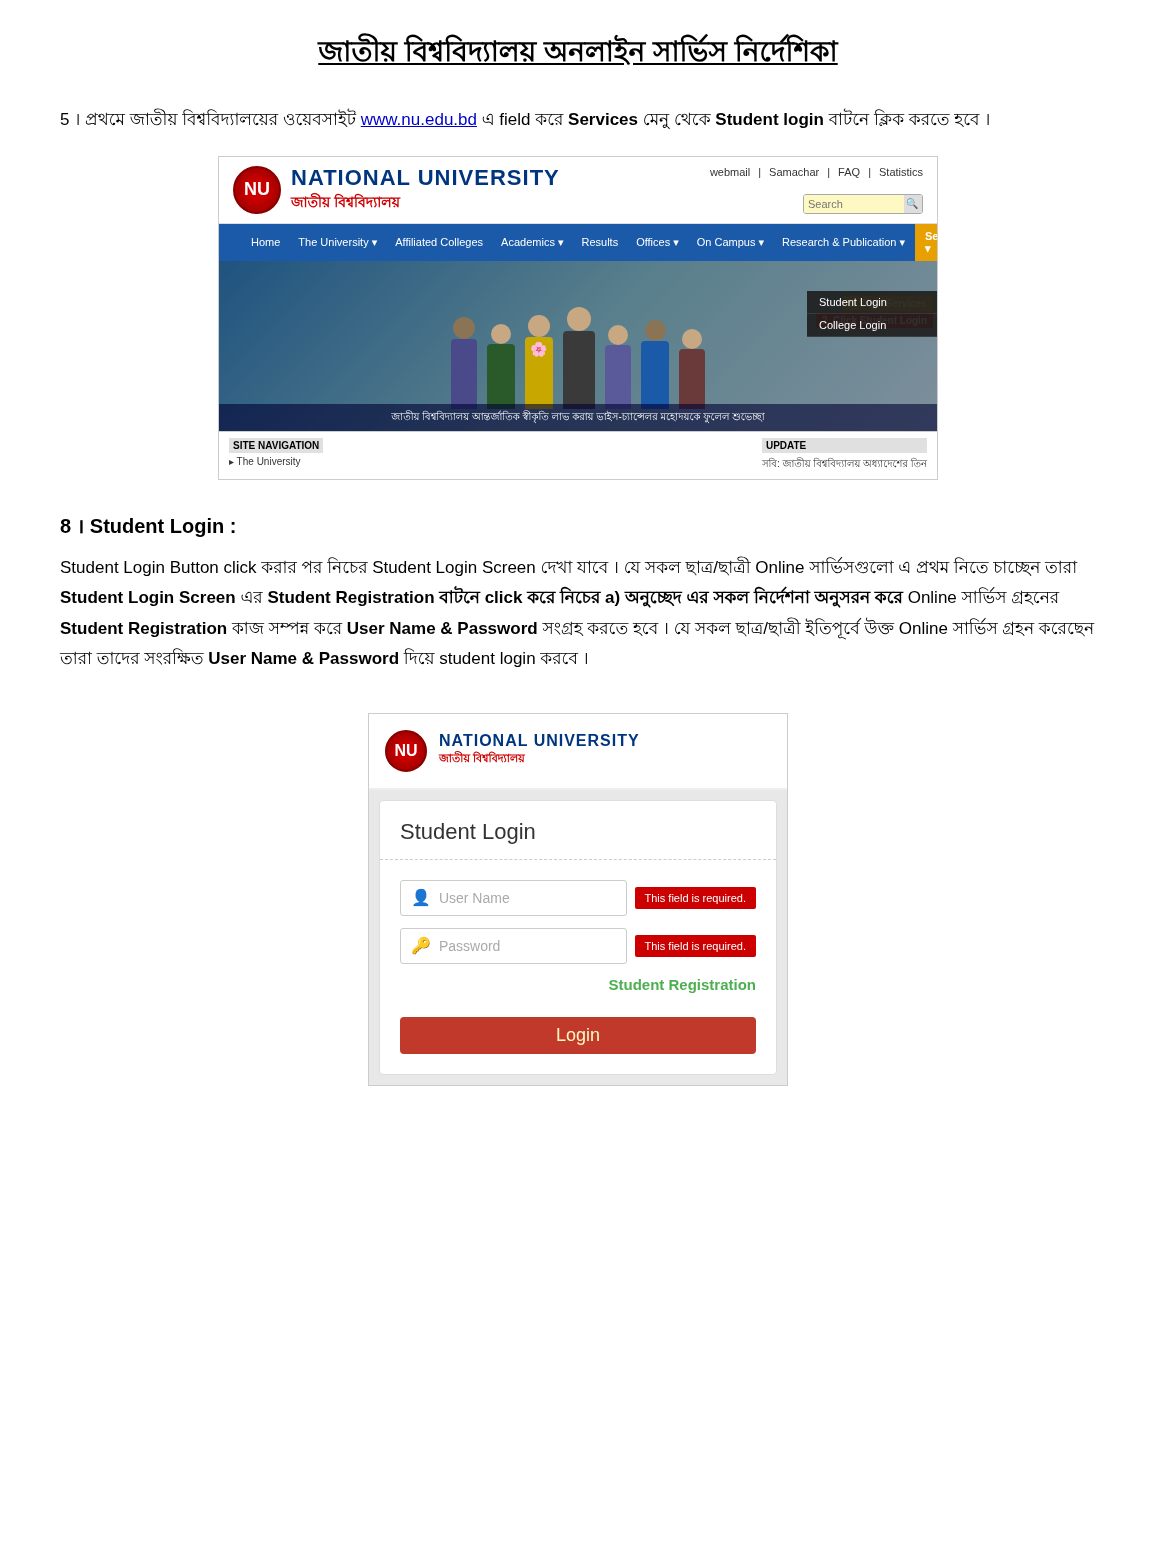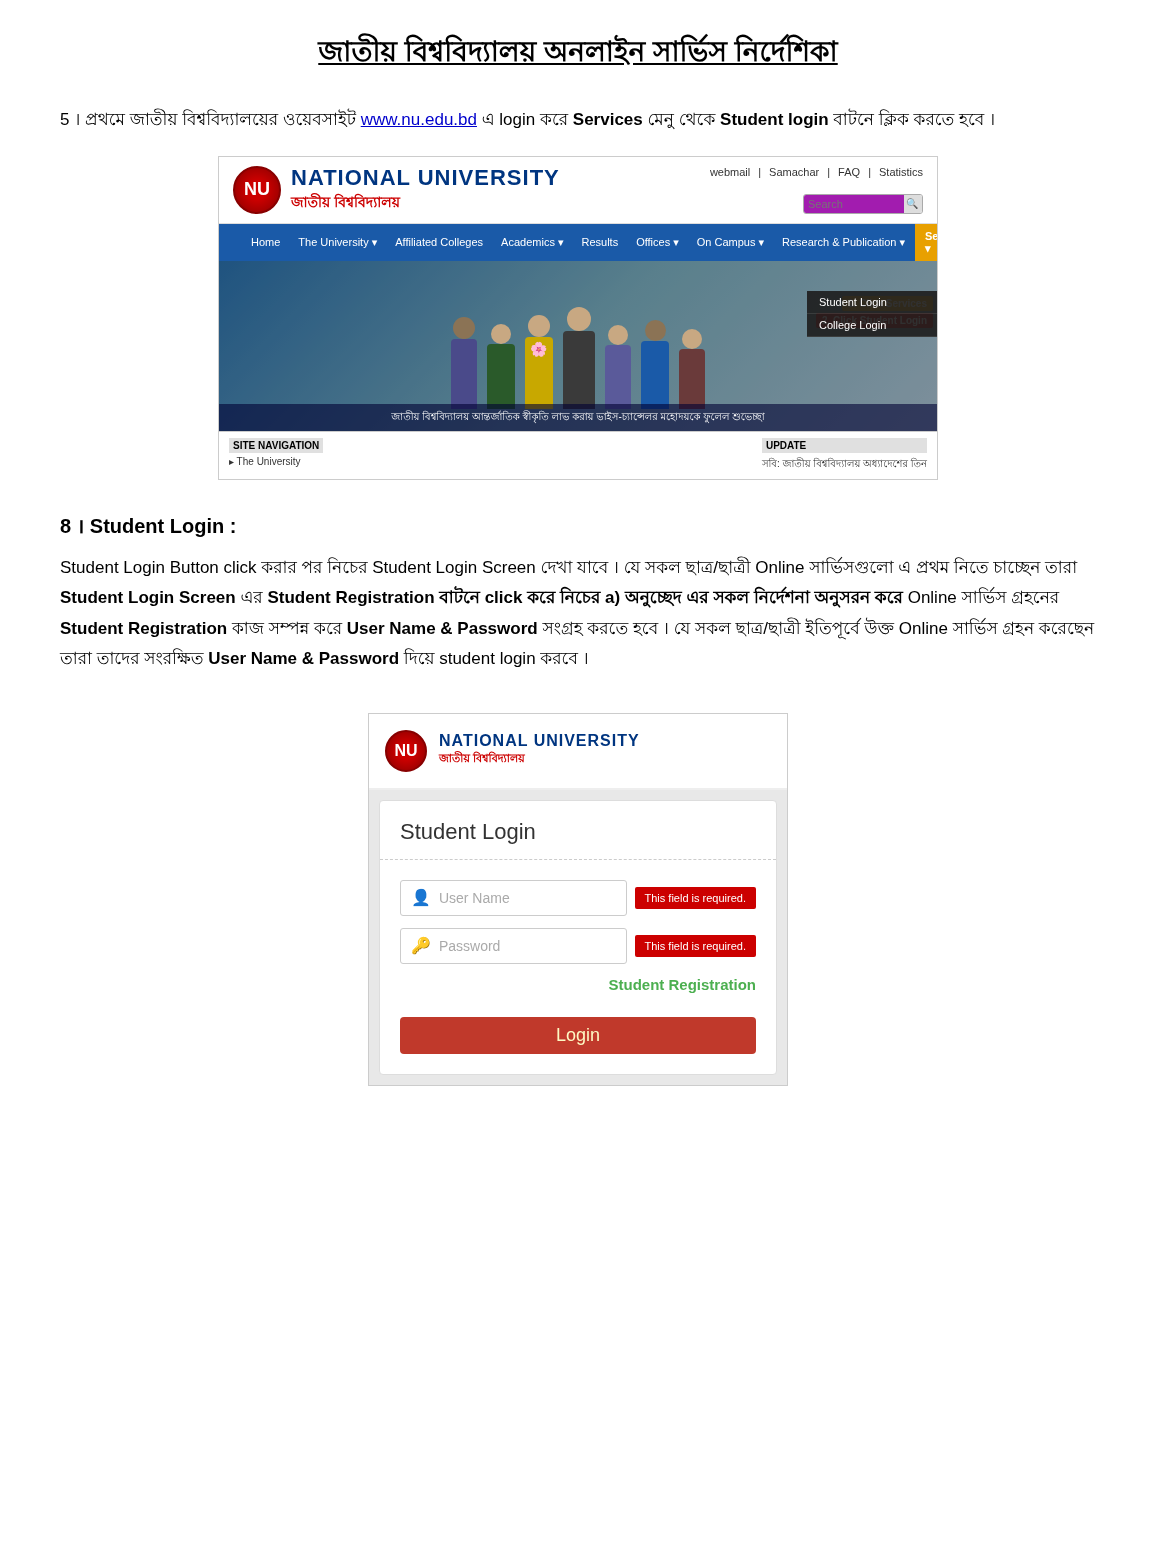--- a/index.html
+++ b/index.html
@@ -112,21 +112,21 @@
       border-radius: 3px;
       overflow: hidden;
     }
     .nu-search-input {
       width: 100px;
       height: 18px;
       border: none;
       font-size: 11px;
       padding: 0 4px;
       outline: none;
-      background: #a21caf;
+      background: #fef9c3;
     }
     .nu-search-btn {
       background: #ddd;
       border: none;
       width: 18px;
       height: 18px;
       font-size: 10px;
       cursor: pointer;
       display: flex;
       align-items: center;
@@ -381,21 +381,21 @@
       cursor: pointer;
       margin-top: 8px;
     }
   </style>
 </head>
 <body>
 
 <h1 class="page-title">জাতীয় বিশ্ববিদ্যালয় অনলাইন সার্ভিস নির্দেশিকা</h1>
 
 <p class="section-text">
-  <span>5 ।  প্রথমে জাতীয় বিশ্ববিদ্যালয়ের ওয়েবসাইট </span><a href="#">www.nu.edu.bd</a><span> এ login করে </span><span class="bold">Services</span><span> মেনু থেকে  </span><span class="bold"><span>Student login</span></span><span> বাটনে ক্লিক করতে হবে ।</span>
+  <span>5 ।  প্রথমে জাতীয় বিশ্ববিদ্যালয়ের ওয়েবসাইট </span><a href="#">www.nu.edu.bd</a><span> এ field করে </span><span class="bold">Services</span><span> মেনু থেকে  </span><span class="bold"><span>Student login</span></span><span> বাটনে ক্লিক করতে হবে ।</span>
 </p>
 
 <div class="screenshot-wrapper">
   <div class="screenshot-box">
 
     <div class="nu-site-header">
       <div class="nu-logo-area">
         <div class="nu-logo-circle">NU</div>
         <div class="nu-title-area">
           <div class="nu-title-en">NATIONAL UNIVERSITY</div>

